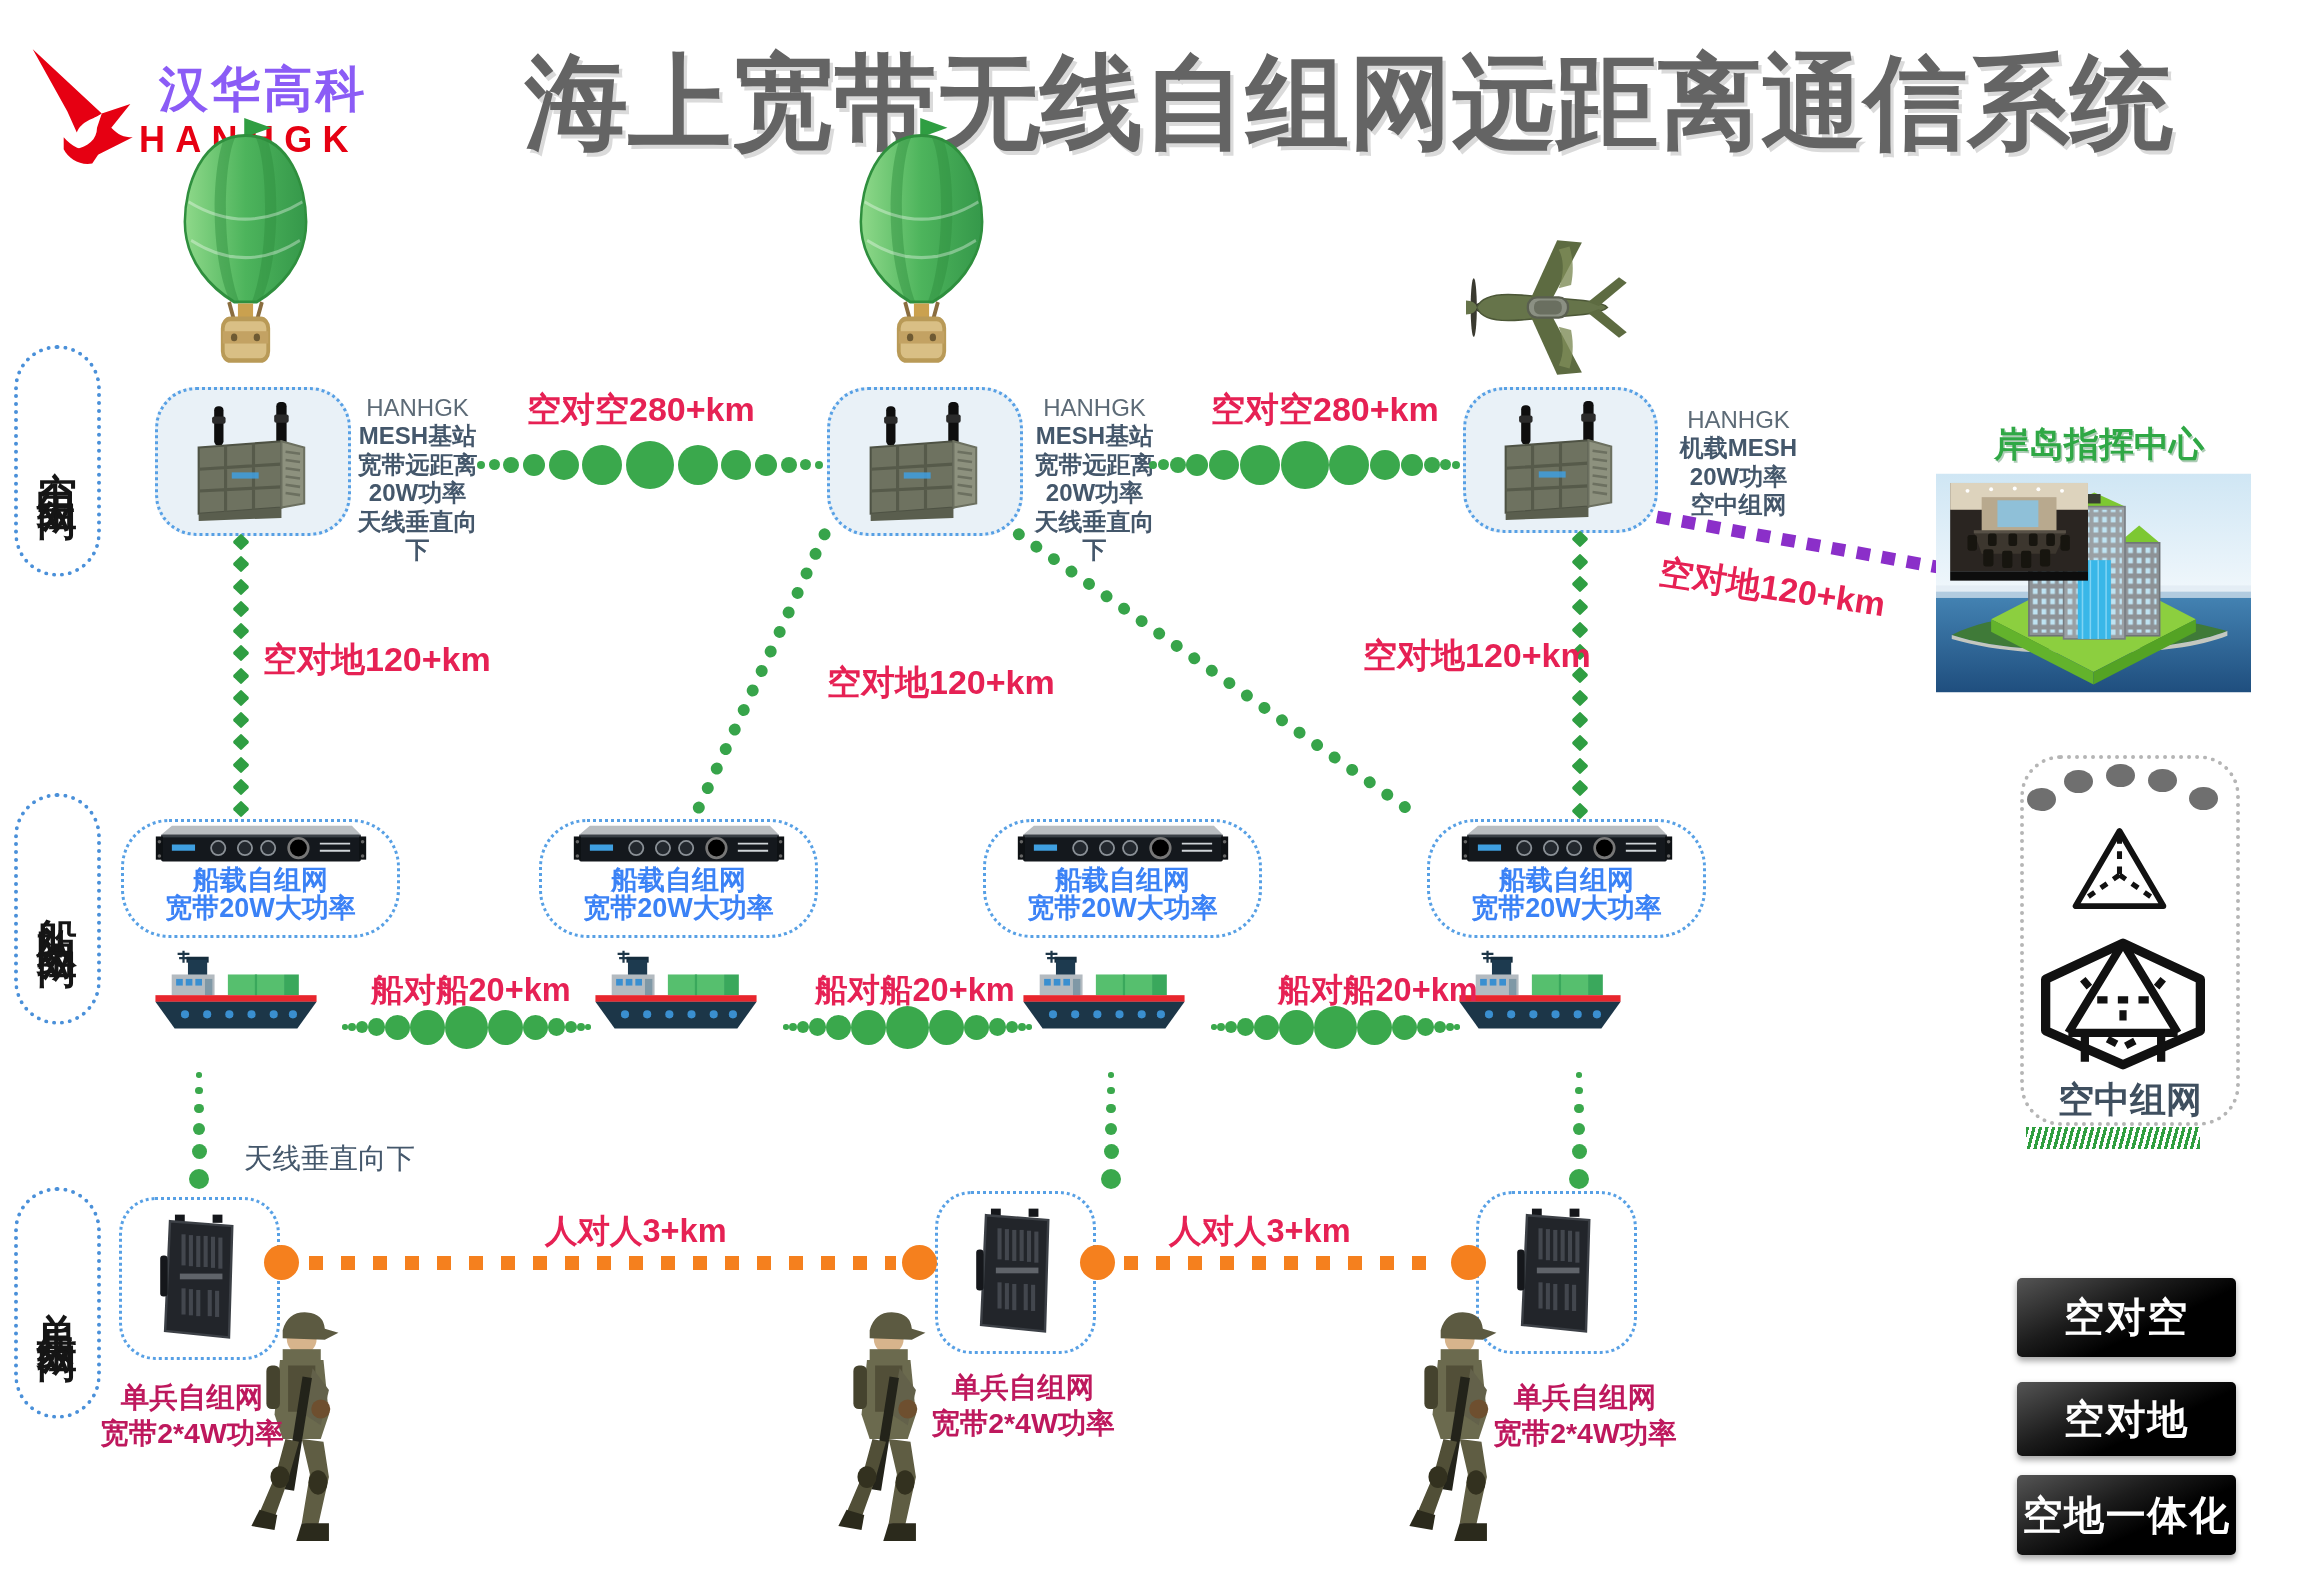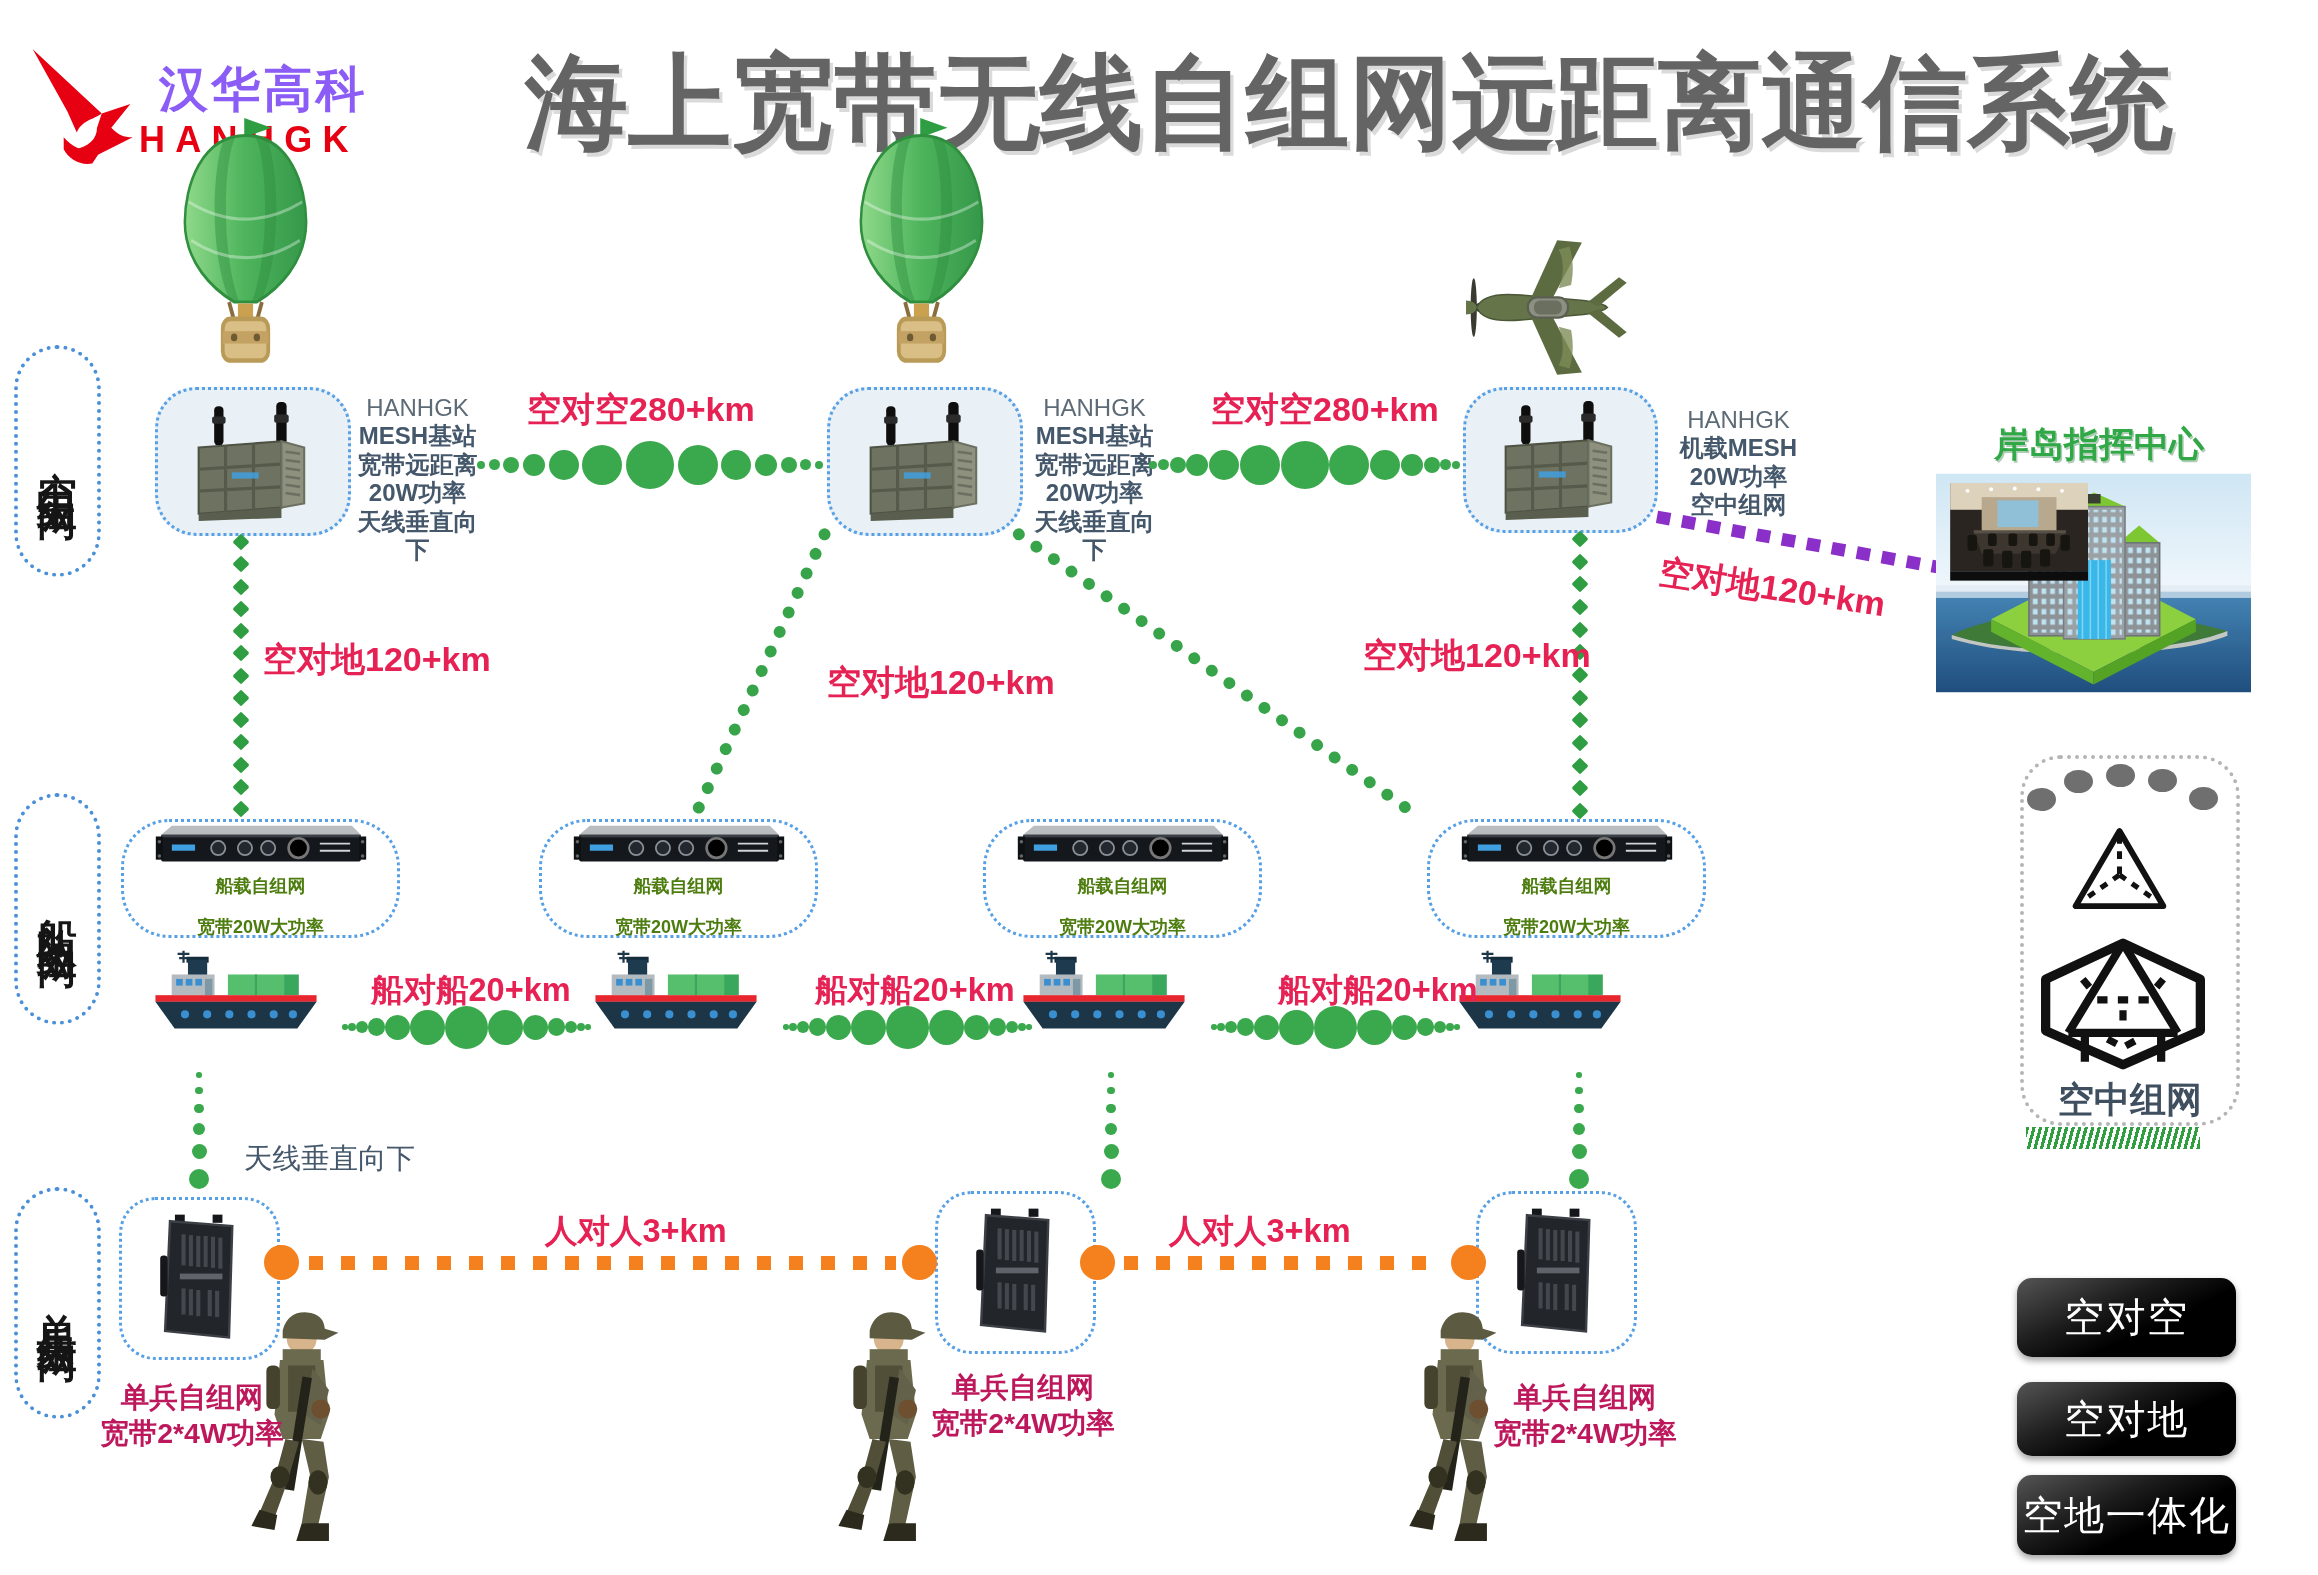--- a/index.html
+++ b/index.html
@@ -19,39 +19,39 @@
   
   .airbox{width:190px;height:143px;border:3.2px dotted #57a0e5;border-radius:41px;background:#e9f1f7;
           display:flex;align-items:center;justify-content:center}
   .shipbox{width:273px;height:113px;border:3.2px dotted #57a0e5;border-radius:48px;background:#fff;text-align:center}
   .sbox{width:155px;height:157px;border:3.2px dotted #57a0e5;border-radius:36px;background:#fff;
         display:flex;align-items:center;justify-content:center}
   
   .unit-en{font-size:24px;color:#5d6b77;text-align:center}
   .unit-cn{font-size:24px;font-weight:700;color:#44576b;text-align:center;line-height:28.5px}
   .redlab{font-size:34px;font-weight:800;color:#e62154;white-space:nowrap}
-  .slab{font-size:18px;font-weight:700;color:#4d7c0f;line-height:41px;text-align:center}
+  .slab{font-size:27px;font-weight:700;color:#3b82f6;line-height:28px;text-align:center}
   .slab2{font-size:28.5px;font-weight:700;color:#be185d;line-height:36px;text-align:center}
   .dispatch{font-size:28.5px;color:#44576b;white-space:nowrap}
   .cmd-title{font-size:35px;font-weight:800;color:#2fa845;text-shadow:1.6px 2.4px 0 rgba(24,110,45,.35);white-space:nowrap}
   
   .chain{display:flex;justify-content:space-between;align-items:center}
   .chain.v{flex-direction:column}
   .dot{border-radius:50%;background:#3aa84c;flex:0 0 auto}
   .dia{background:#2f9e42;transform:rotate(45deg);border-radius:1.6px;flex:0 0 auto}
   
   .odash{height:14.3px;background:repeating-linear-gradient(90deg,#f5801e 0 14.3px,rgba(0,0,0,0) 14.3px 32px)}
   .ocircle{width:35px;height:35px;border-radius:50%;background:#f5801e}
   
   .panel{width:212px;height:363px;border:4px dotted #b5b5b5;border-radius:41px;background:#fff}
   .arcdot{width:28.5px;height:23px;border-radius:50%;background:#6f6f6f}
   .topo-title{font-size:36px;font-weight:800;color:#3f4f5f;text-align:center;width:100%}
   .zigzag{height:22px;background:repeating-linear-gradient(105deg,#2f9e3f 0 3.2px,rgba(0,0,0,0) 3.2px 6.3px)}
-  .btn{width:219px;border-radius:15px;color:#fff;display:flex;align-items:center;justify-content:center;
-       font-size:40px;font-weight:400;letter-spacing:1.6px;
+  .btn{width:219px;border-radius:5px;color:#fff;display:flex;align-items:center;justify-content:center;
+       font-size:40px;font-weight:700;letter-spacing:1.6px;
        background:linear-gradient(155deg,#555 0%,#1c1c1c 38%,#000 62%);
        box-shadow:0 3.2px 6.3px rgba(0,0,0,.35)}
   svg{display:block}
 </style>
 </head>
 <body>
 
 <svg width="0" height="0" style="position:absolute">
   <defs>
     <linearGradient id="gballoon" x1="0" y1="0" x2="1" y2="0">

